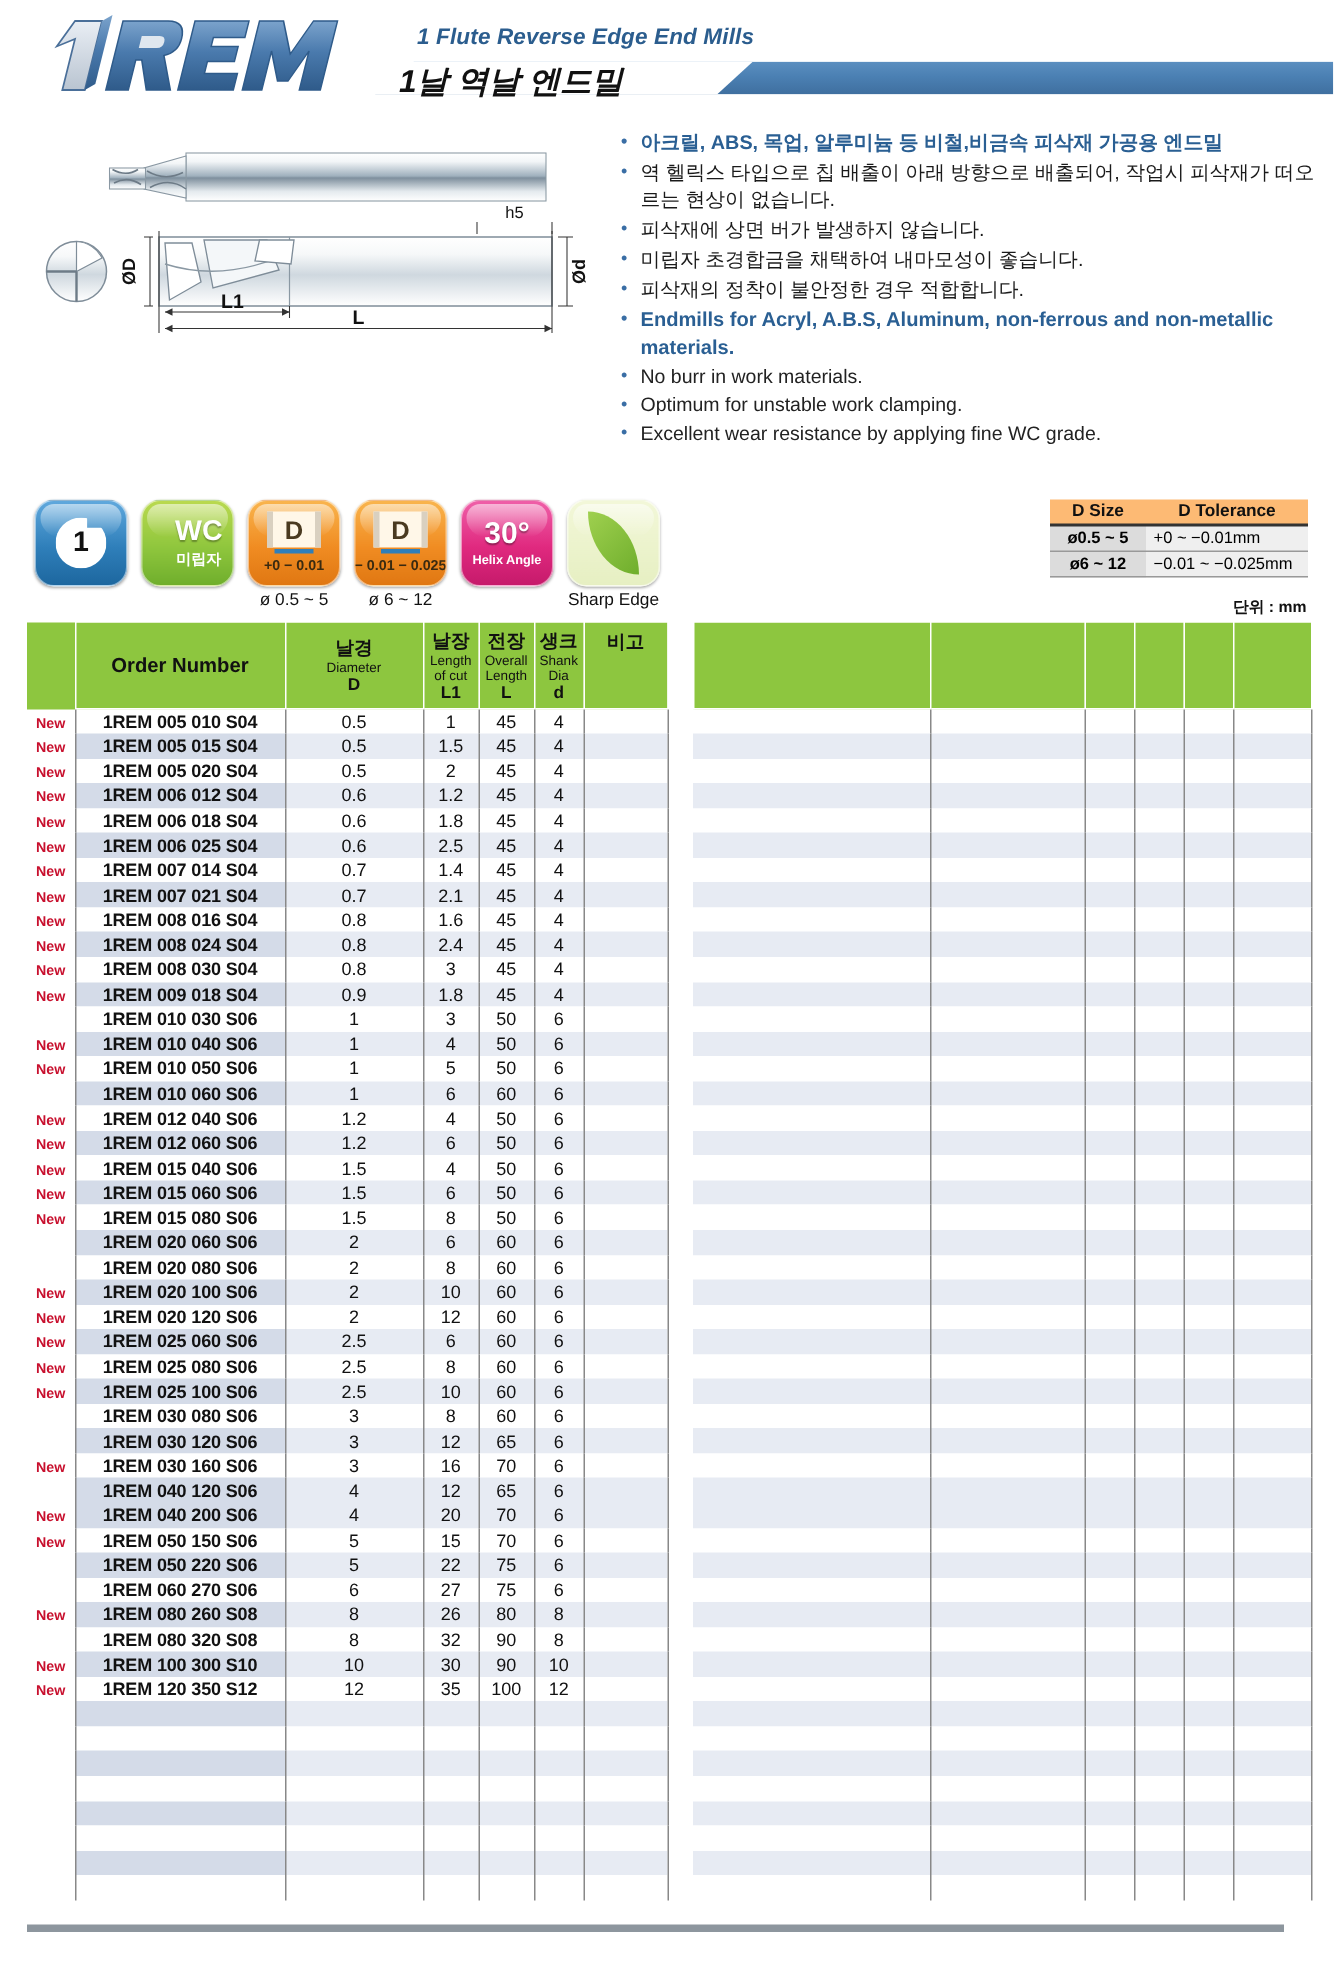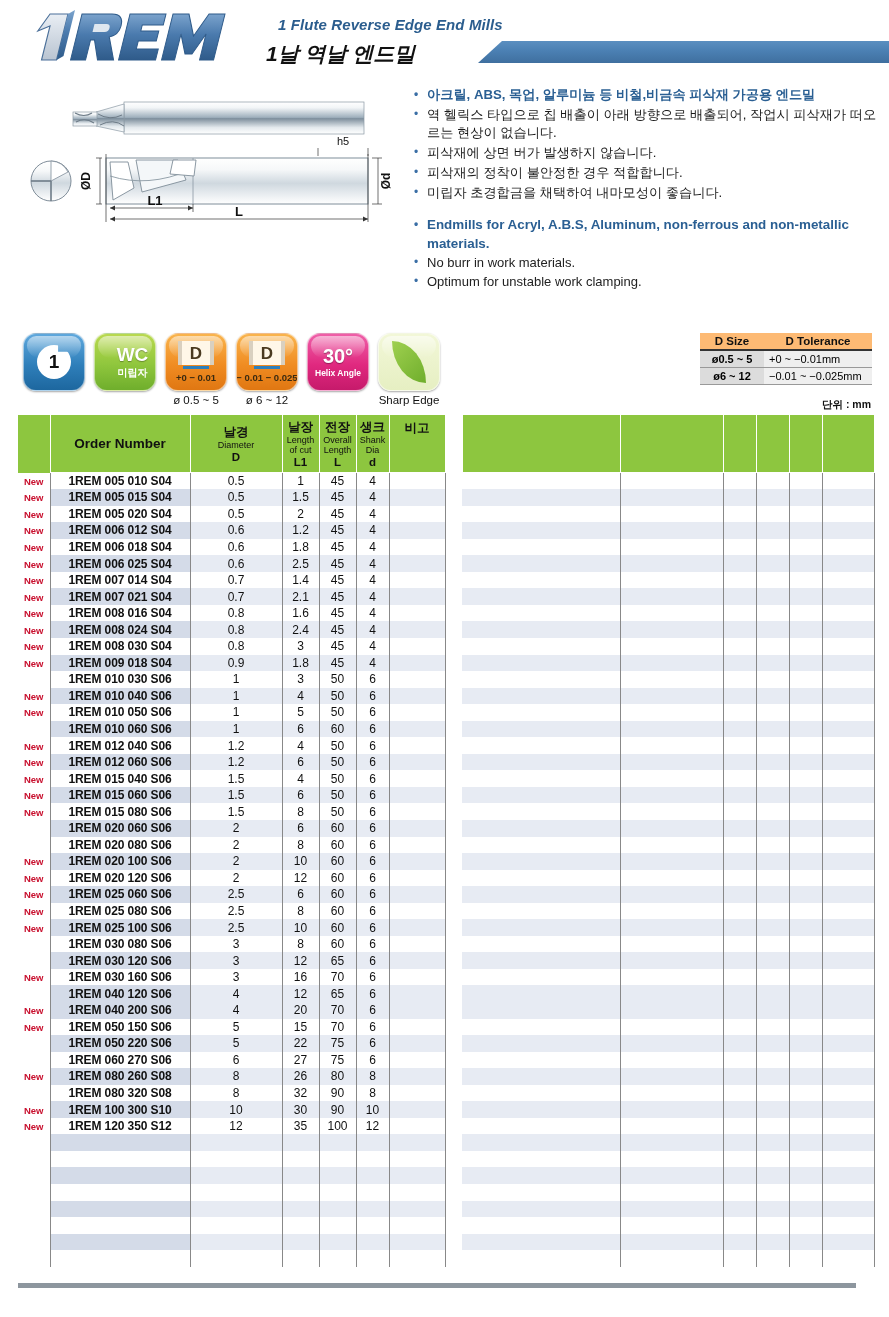--- a/index.html
+++ b/index.html
@@ -59,21 +59,21 @@
     line-height: 1.42;
     color: #1a1a1a;
     margin-bottom: 1px;
   }
   .f-item::before {
     content: "\2022";
     position: absolute; left: 2px; top: 0;
     color: #3a6ea5; font-size: 12px;
   }
   .f-item.hl { color: #2a5f93; font-weight: bold; }
-  .f-eng { margin-top: 14px; }
+  .f-eng { margin-top: 2px; }
   .f-eng .f-item { font-size: 13px; line-height: 1.38; color: #222; }
   .f-eng .f-item.hl { color: #2a5f93; font-weight: bold; font-size: 13.4px; }
 
   
   .badges { position: absolute; left: 22px; top: 333px; height: 72px; }
   .badge-row { display: flex; align-items: flex-start; gap: 7px; }
   .badge-cell { width: 64px; display: flex; flex-direction: column; align-items: center; }
   .badge {
     width: 62px; height: 58px; border-radius: 13px;
     position: relative; display: flex; align-items: center;
@@ -286,27 +286,28 @@
       <text x="372" y="93" font-family="Liberation Sans, sans-serif" font-size="12" font-weight="bold" fill="#111" text-anchor="middle" transform="rotate(-90 372 93)">Ød</text>
       <text x="325" y="57" font-family="Liberation Sans, sans-serif" font-size="11" fill="#111" text-anchor="middle">h5</text>
     </svg>
   </div>
 
   <div class="features">
     <ul class="f-list">
       <li class="f-item hl">아크릴, ABS, 목업, 알루미늄 등 비철,비금속 피삭재 가공용 엔드밀</li>
       <li class="f-item">역 헬릭스 타입으로 칩 배출이 아래 방향으로 배출되어, 작업시 피삭재가 떠오르는 현상이 없습니다.</li>
       <li class="f-item">피삭재에 상면 버가 발생하지 않습니다.</li>
+      <li class="f-item">미립자 초경합금을 채택하여 내마모성이 좋습니다.</li>
       <li class="f-item">피삭재의 정착이 불안정한 경우 적합합니다.</li>
-      <li class="f-item">미립자 초경합금을 채택하여 내마모성이 좋습니다.</li>
     </ul>
     <ul class="f-list f-eng">
       <li class="f-item hl">Endmills for Acryl, A.B.S, Aluminum, non-ferrous and non-metallic materials.</li>
       <li class="f-item">No burr in work materials.</li>
       <li class="f-item">Optimum for unstable work clamping.</li>
+      <li class="f-item">Excellent wear resistance by applying fine WC grade.</li>
     </ul>
   </div>
 
   <div class="badges">
     <div class="badge-row">
 
       <div class="badge-cell">
         <div class="badge b-blue">
           <div class="one-circle">1</div>
         </div>

